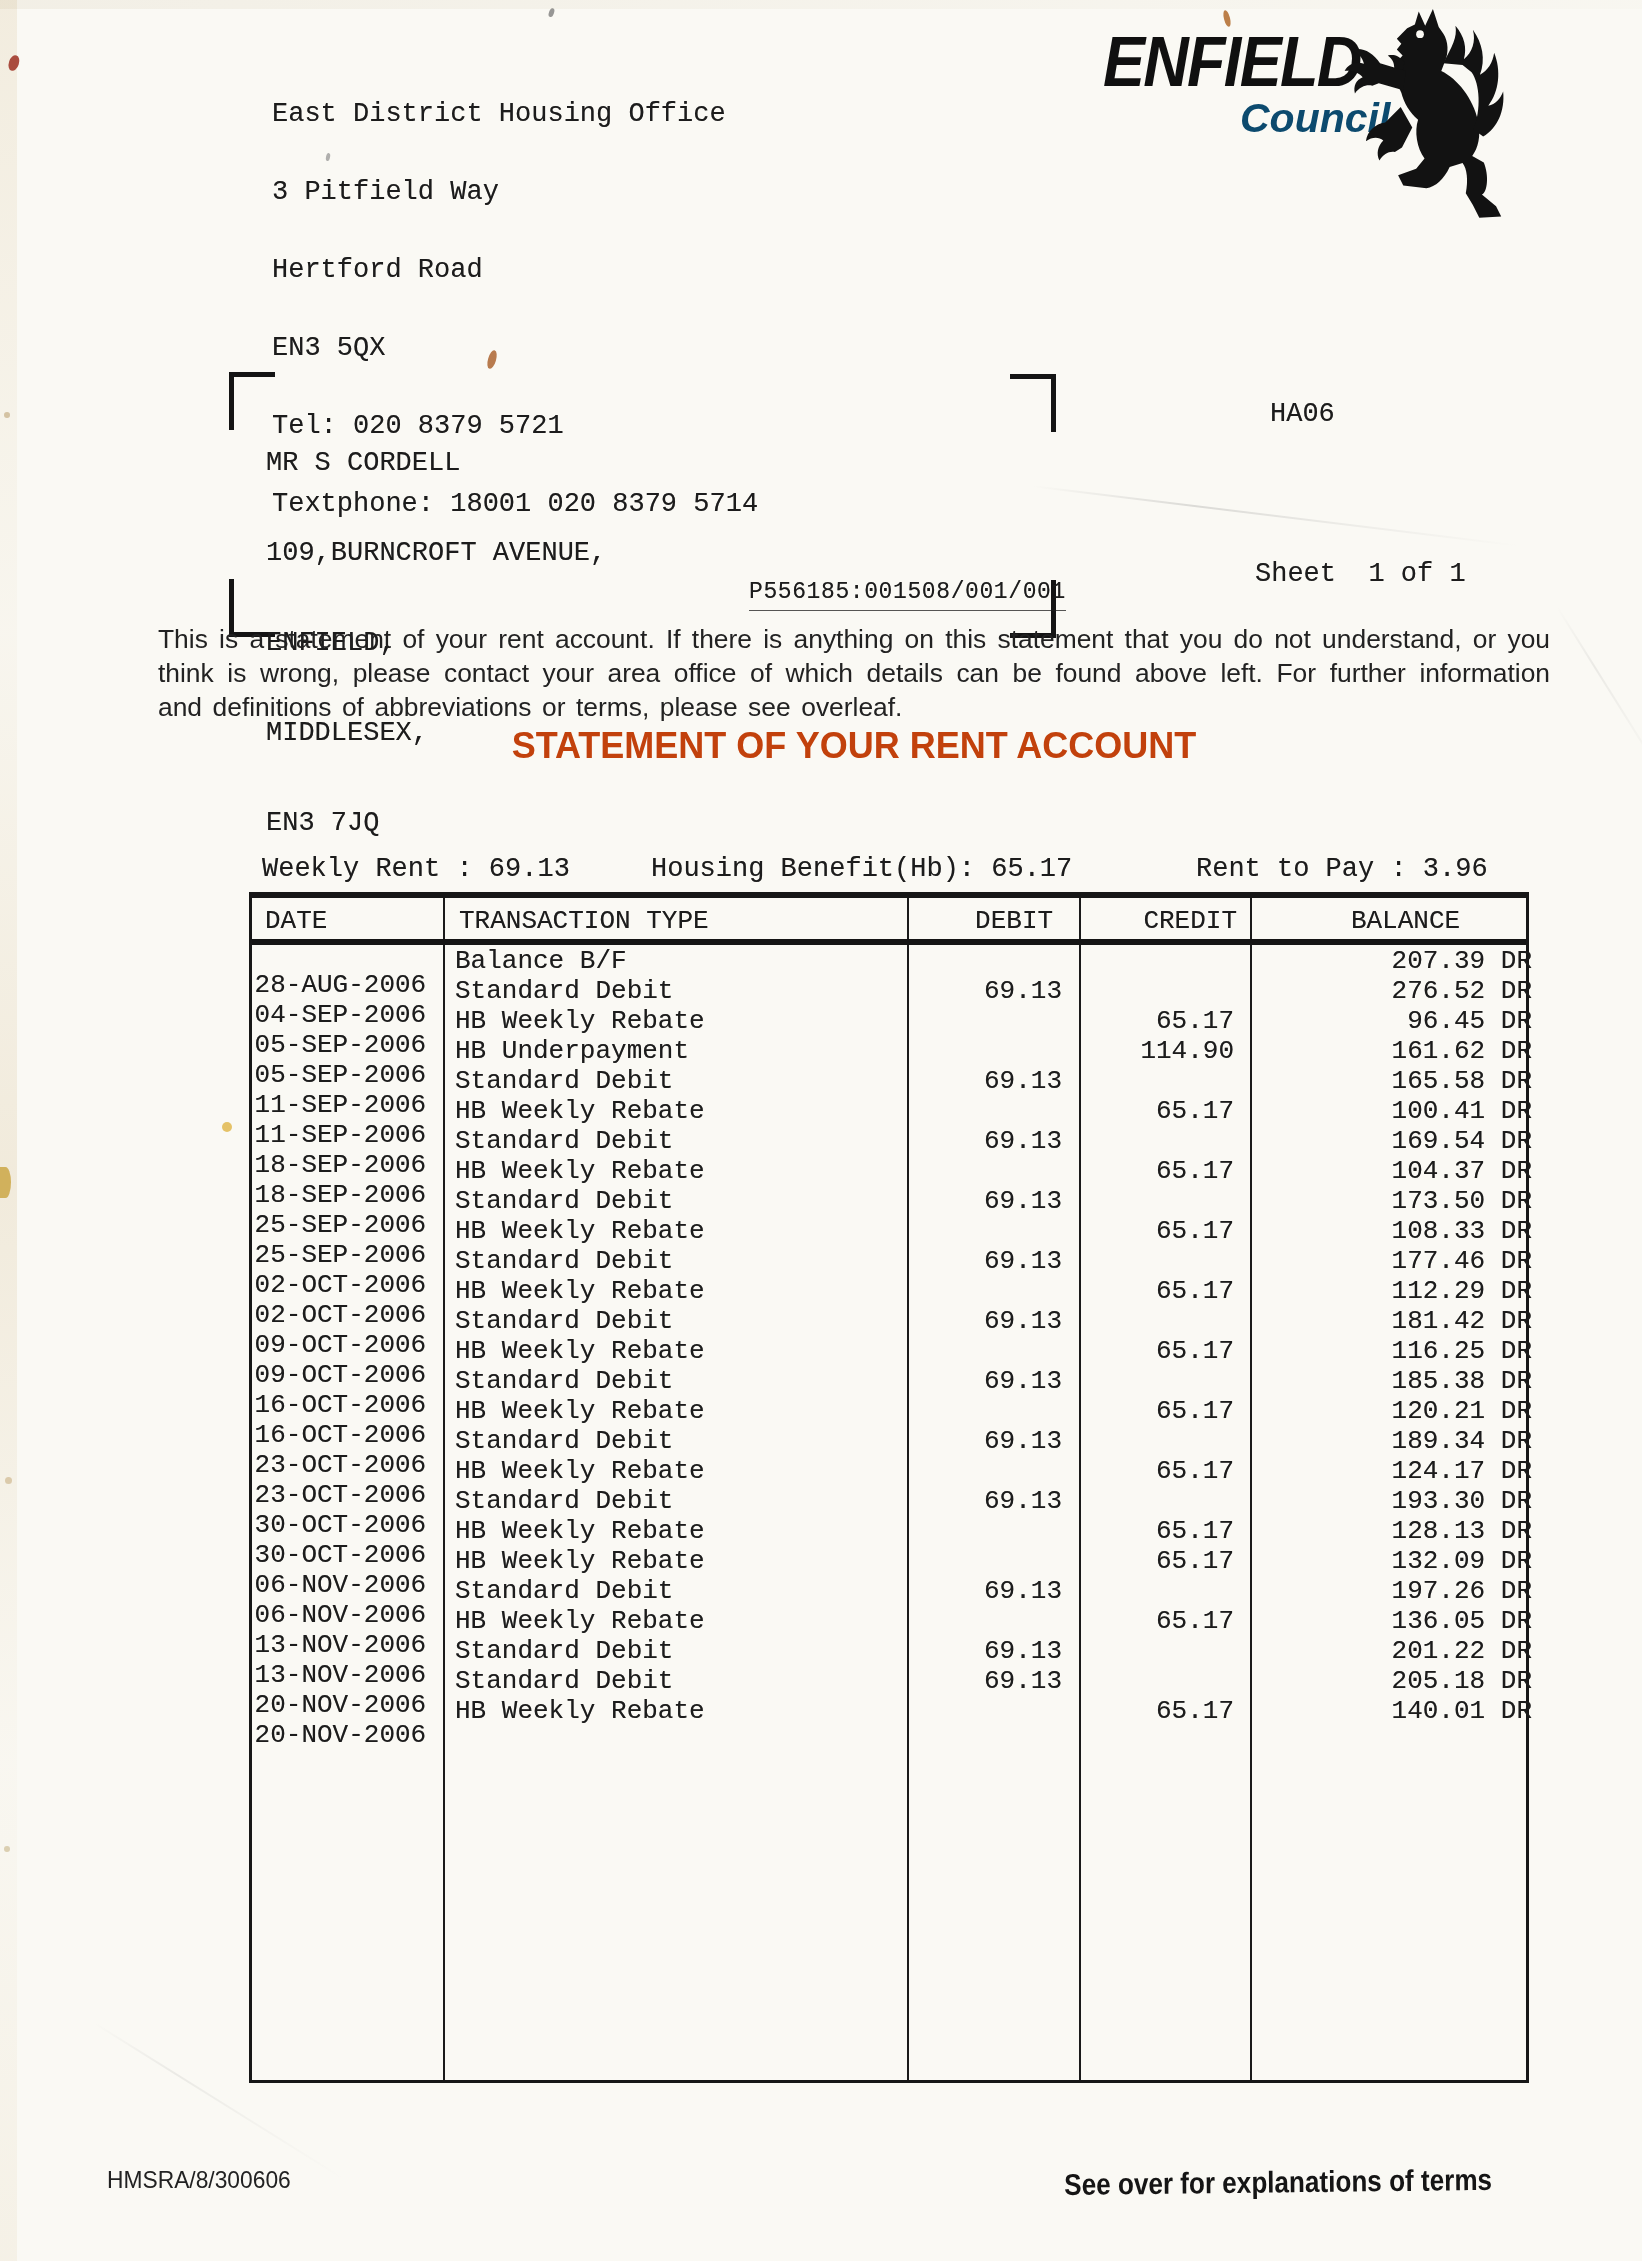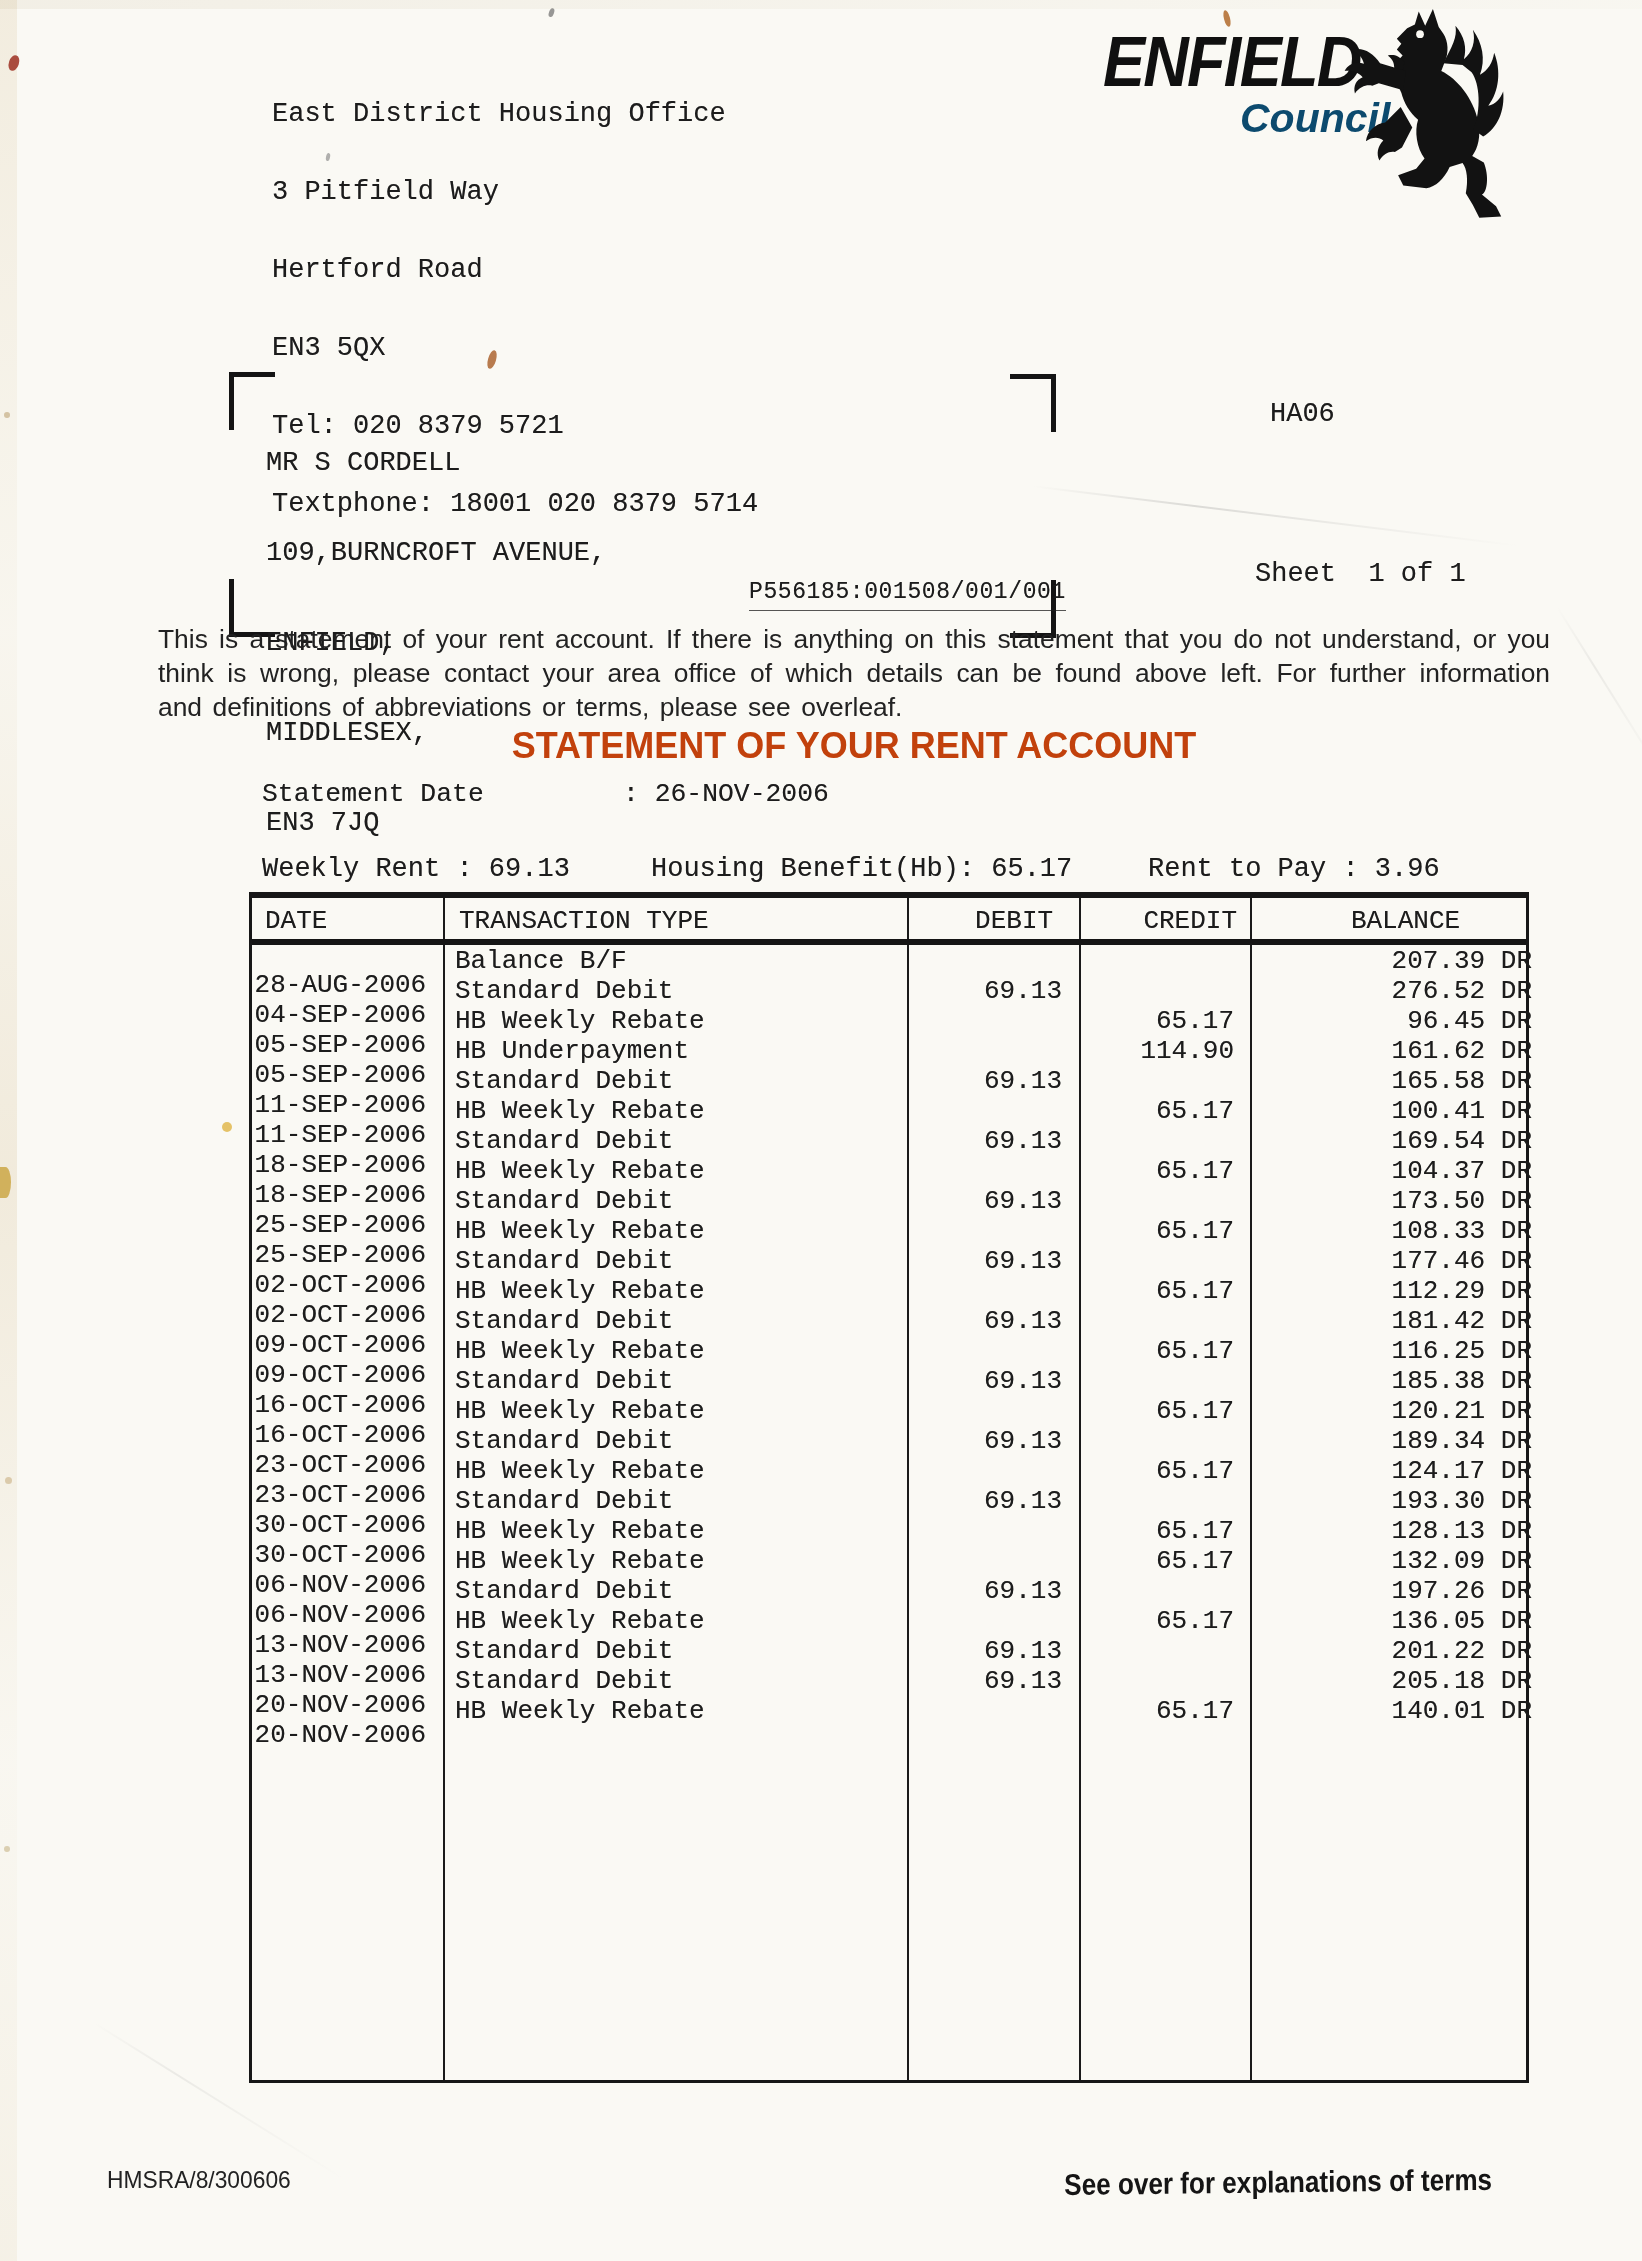--- a/index.html
+++ b/index.html
@@ -45,21 +45,21 @@
   
   .intro{left:158px;top:622px;width:1392px;font-size:26.4px;line-height:34px;
     text-align:justify;word-spacing:3.2px;color:#222;}
   .title{left:158px;top:725px;width:1392px;text-align:center;font-size:36px;
     font-weight:bold;letter-spacing:0px;color:#c2410c;}
 
   
   .meta{left:262px;top:778px;font-size:26.4px;line-height:32px;}
   .meta .lbl{display:inline-block;width:361px;}
   .summary{top:854px;font-size:27px;}
-  .sum-wr{left:262px;} .sum-hb{left:651px;} .sum-rtp{left:1148px;}
+  .sum-wr{left:262px;} .sum-hb{left:651px;} .sum-rtp{left:1196px;}
 
   
   .table-box{left:249px;top:892px;width:1274px;height:1182px;
     border:3.2px solid #171717;border-top-width:6.4px;background:transparent;}
   .vline{position:absolute;top:0;bottom:0;width:1.9px;background:#1a1a1a;}
   .vl-1{left:191px;} .vl-2{left:655px;} .vl-3{left:827px;} .vl-4{left:998px;}
   .thead{position:absolute;left:0;right:0;top:0;height:41px;border-bottom:6.4px solid #151515;}
   .th{position:absolute;top:7.7px;font-size:26px;}
   .th-date{left:13px;}
   .th-type{left:207px;}
@@ -165,21 +165,20 @@
 </div>
 
 <div class="abs mono ink ha-code">HA06</div>
 <div class="abs mono ink doc-number">P556185:001508/001/001</div>
 <div class="abs mono ink sheet">Sheet  1 of 1</div>
 
 <div class="abs sans intro">This is a statement of your rent account.  If there is anything on this statement that you do not understand, or you think is wrong, please contact your area office of which details can be found above left.  For further information and definitions of abbreviations or terms, please see overleaf.</div>
 <div class="abs sans title">STATEMENT OF YOUR RENT ACCOUNT</div>
 
 <div class="abs mono ink meta">
-  <div><span class="lbl">Statement Date</span><span>: 26-NOV-2006</span></div>
 </div>
 
 <div class="abs mono ink summary sum-wr">Weekly Rent : 69.13</div>
 <div class="abs mono ink summary sum-hb">Housing Benefit(Hb): 65.17</div>
 <div class="abs mono ink summary sum-rtp">Rent to Pay : 3.96</div>
 
 <div class="abs table-box">
   <div class="vline vl-1"></div>
   <div class="vline vl-2"></div>
   <div class="vline vl-3"></div>

